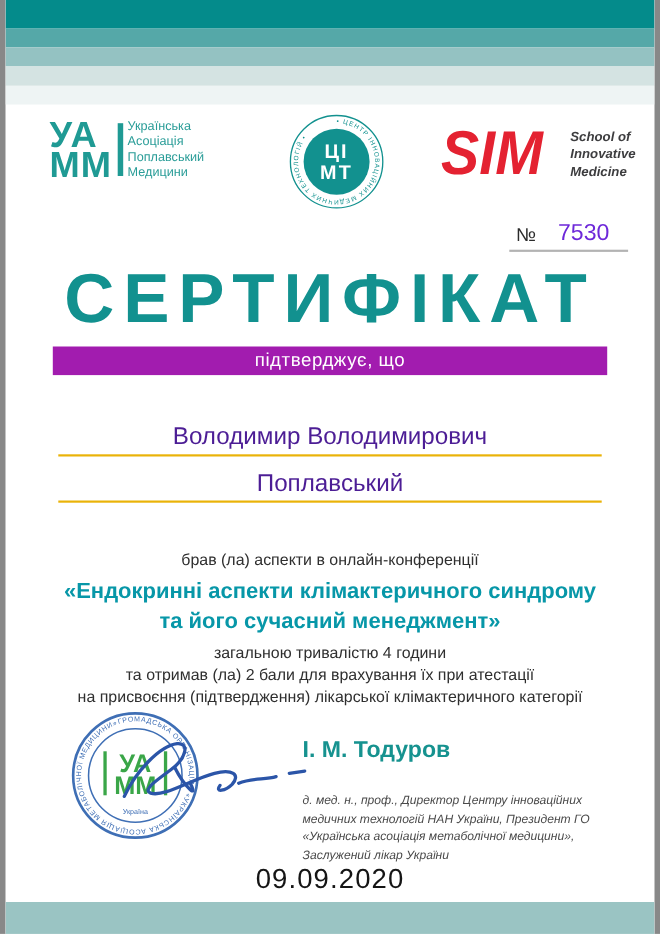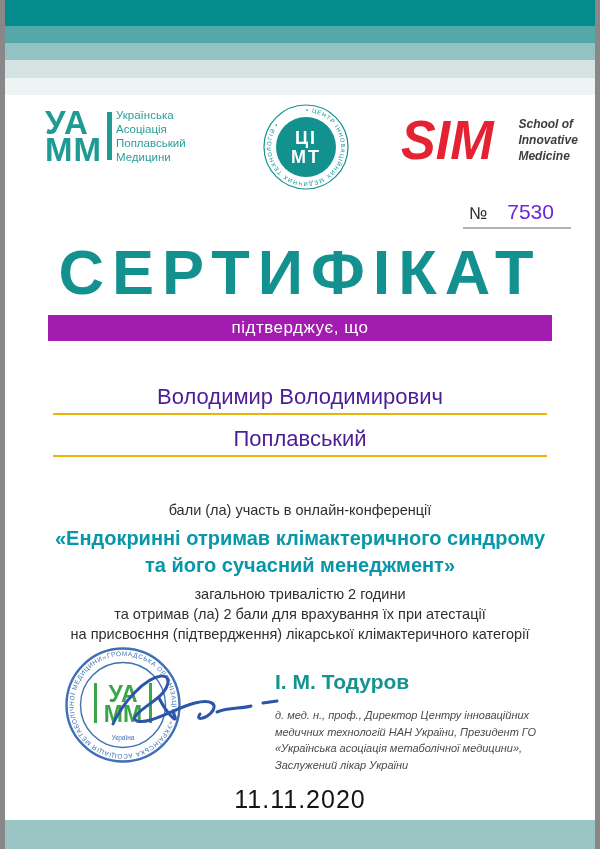--- a/index.html
+++ b/index.html
@@ -45,21 +45,21 @@
   .b-small { font-size:14.5px; line-height:20px; }
   .b-conf { font-size:20px; font-weight:bold; color:#0797a8; line-height:27px; }
   .b-intro { margin-bottom:5px; }
   .b-duration { margin-top:5px; }
 
   
   .sign-area { position:absolute; top:640px; left:0; right:0; height:150px; }
   .stamp-svg { position:absolute; left:58px; top:5px; width:120px; height:120px; }
   .signature-svg { position:absolute; left:100px; top:28px; width:178px; height:72px; }
   .signatory { position:absolute; left:270px; top:30px; width:300px; }
-  .signatory-name { font-size:21px; font-weight:bold; color:#16928f; margin-bottom:13px; }
+  .signatory-name { font-size:21px; font-weight:bold; color:#16928f; margin-bottom:26px; }
   .signatory-desc { font-size:11px; font-style:italic; color:#4a4a4a; line-height:1.5; width:295px; }
 
   .date { position:absolute; top:785px; left:0; right:0; text-align:center; font-size:25px; color:#151515; letter-spacing:1px; }
 </style>
 </head>
 <body>
 
 <div class="page">
 
   <div>
@@ -117,24 +117,24 @@
   <h1 class="title">СЕРТИФІКАТ</h1>
 
   <div class="confirm-bar">підтверджує, що</div>
 
   <div class="recipient">
     <div class="name-line">Володимир Володимирович</div>
     <div class="name-line">Поплавський</div>
   </div>
 
   <div class="body-text">
-    <div class="b-small b-intro">бали (ла) участь в онлайн-конференції</div>
-    <div class="b-conf">«Ендокринні отримав клімактеричного синдрому</div>
+    <div class="b-small b-intro">брав (ла) аспекти в онлайн-конференції</div>
+    <div class="b-conf">«Ендокринні аспекти клімактеричного синдрому</div>
     <div class="b-conf">та його сучасний менеджмент»</div>
-    <div class="b-small b-duration">загальною тривалістю 2 години</div>
+    <div class="b-small b-duration">загальною тривалістю 4 години</div>
     <div class="b-small">та отримав (ла) 2 бали для врахування їх при атестації</div>
     <div class="b-small">на присвоєння (підтвердження) лікарської клімактеричного категорії</div>
   </div>
 
   <div class="sign-area">
 
     <svg class="stamp-svg" viewBox="0 0 120 120">
       <g fill="none" stroke="#3f6fb5">
         <circle cx="60" cy="60" r="56.5" stroke-width="2.4"></circle>
         <circle cx="60" cy="60" r="42.5" stroke-width="1.4"></circle>
@@ -164,17 +164,17 @@
         <path d="M158,35 L172,33"></path>
       </g>
     </svg>
 
     <div class="signatory">
       <div class="signatory-name">І. М. Тодуров</div>
       <div class="signatory-desc">д. мед. н., проф., Директор Центру інноваційних медичних технологій НАН України, Президент ГО «Українська асоціація метаболічної медицини», Заслужений лікар України</div>
     </div>
   </div>
 
-  <div class="date">11.11.2020</div>
+  <div class="date">09.09.2020</div>
 
   <div class="footer-stripe" style="background-color: rgb(154, 196, 195);"></div>
 
 </div>
 
 </body></html>

